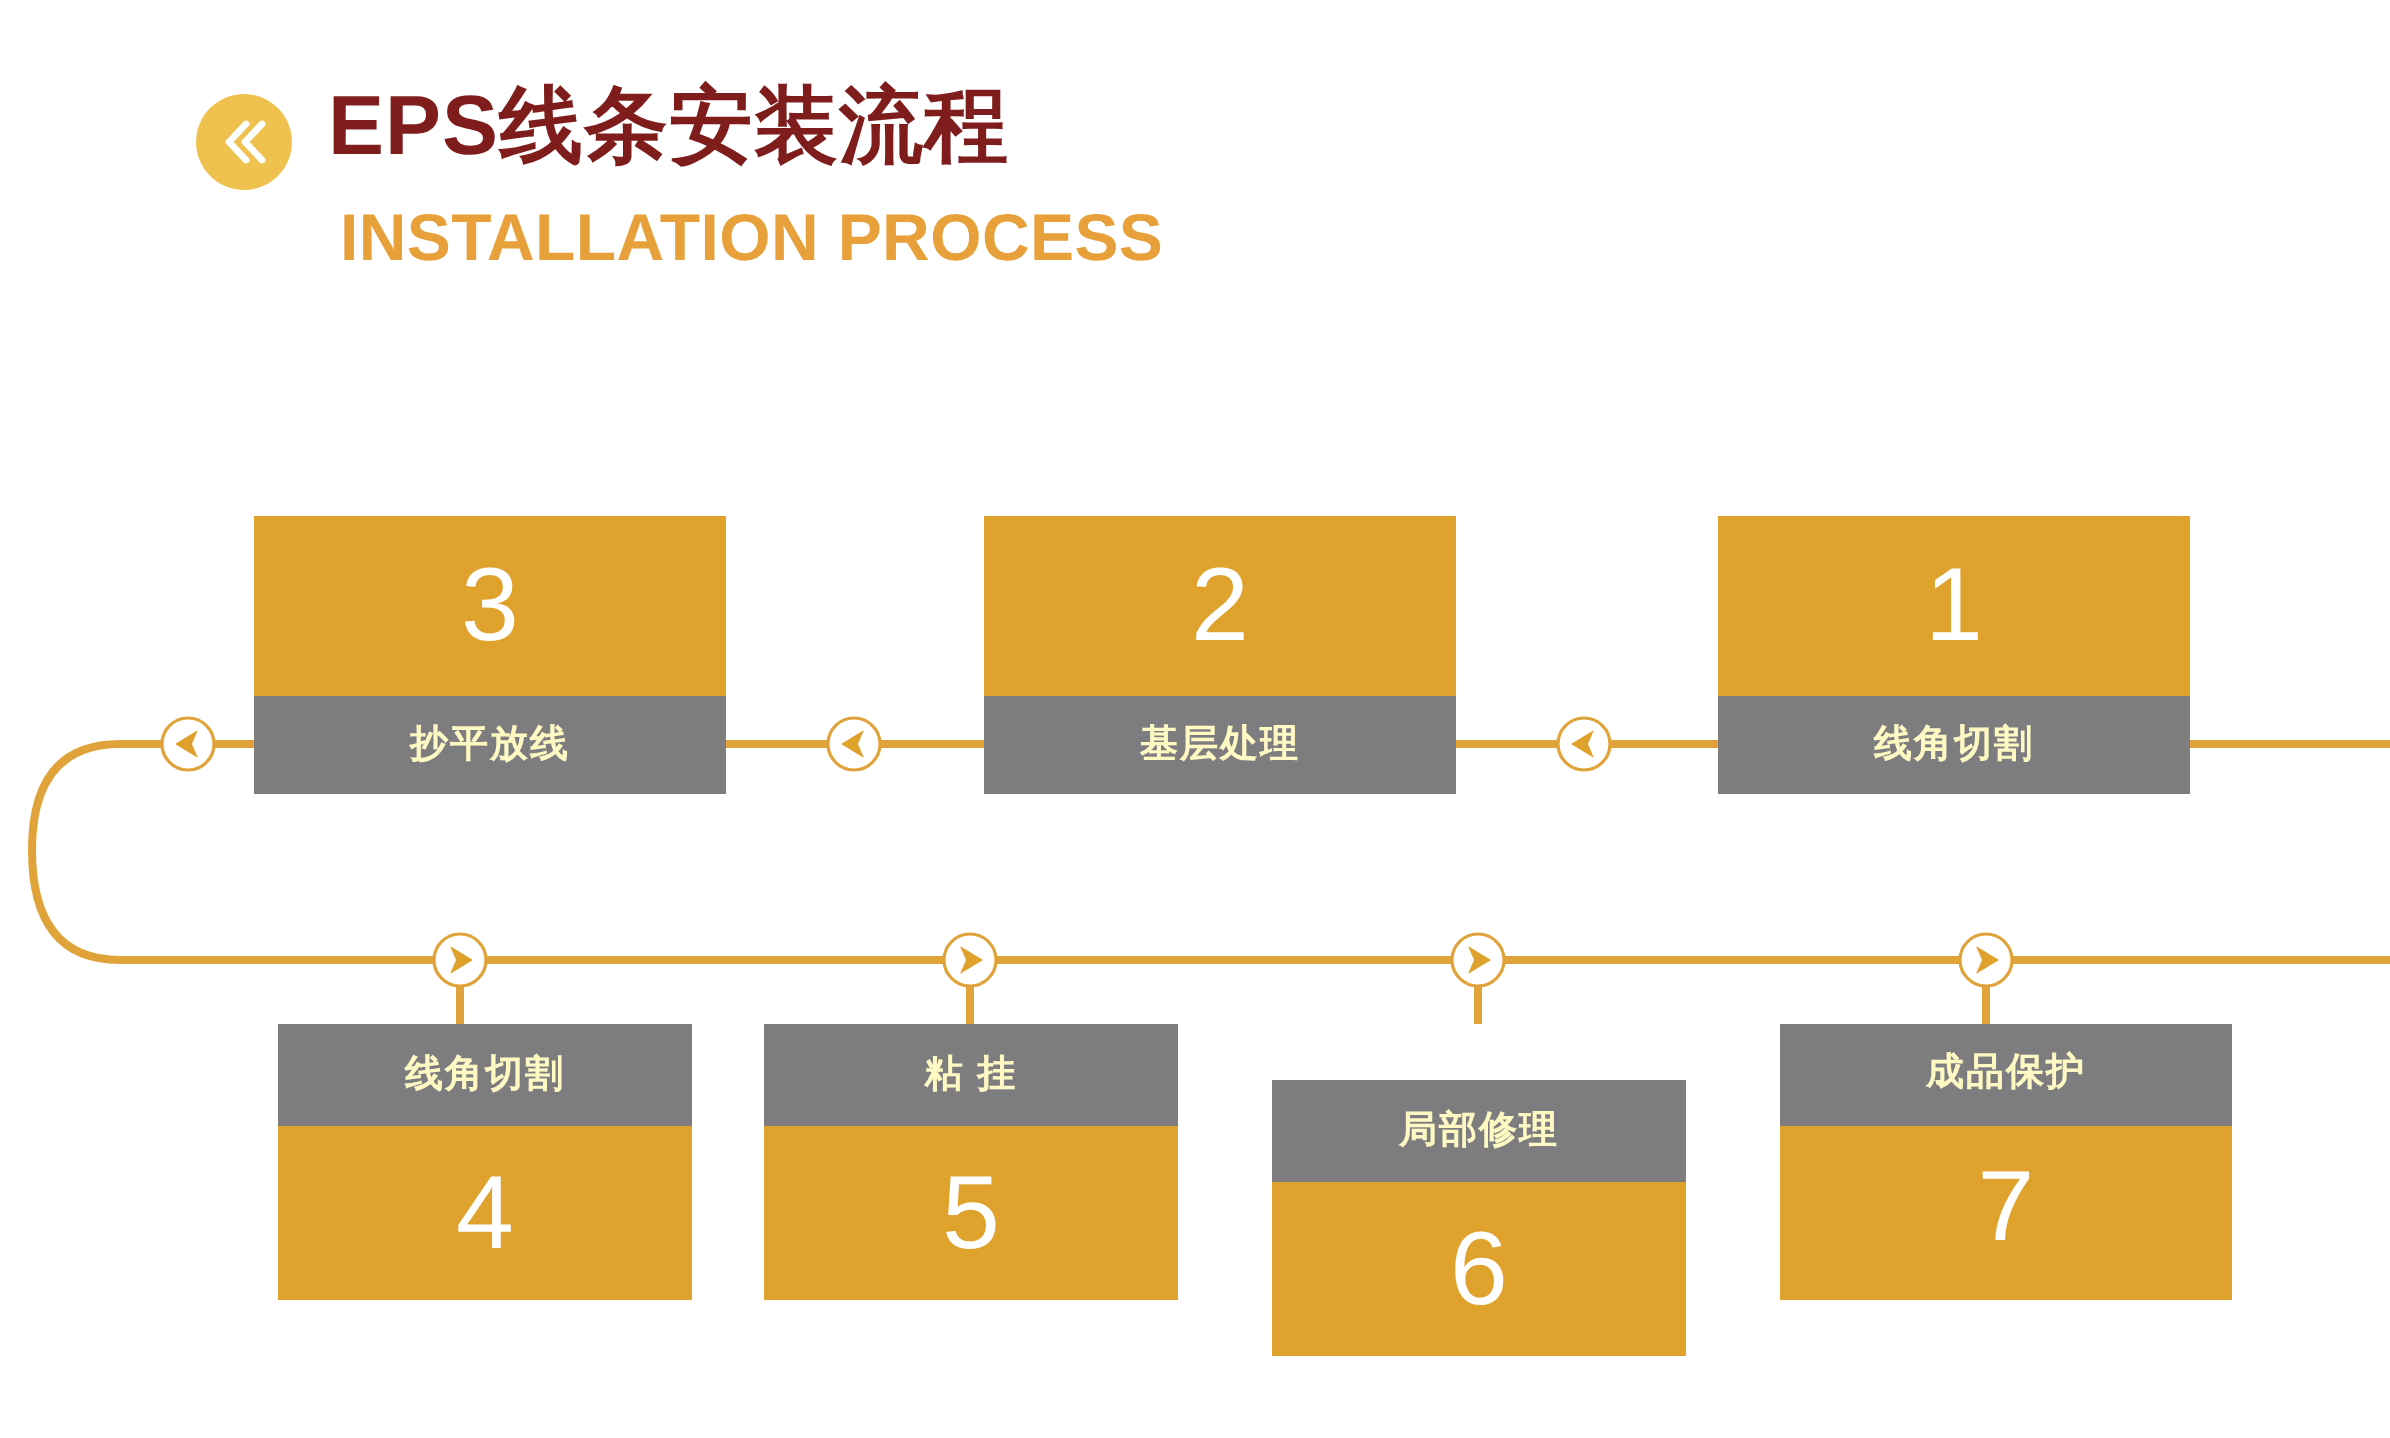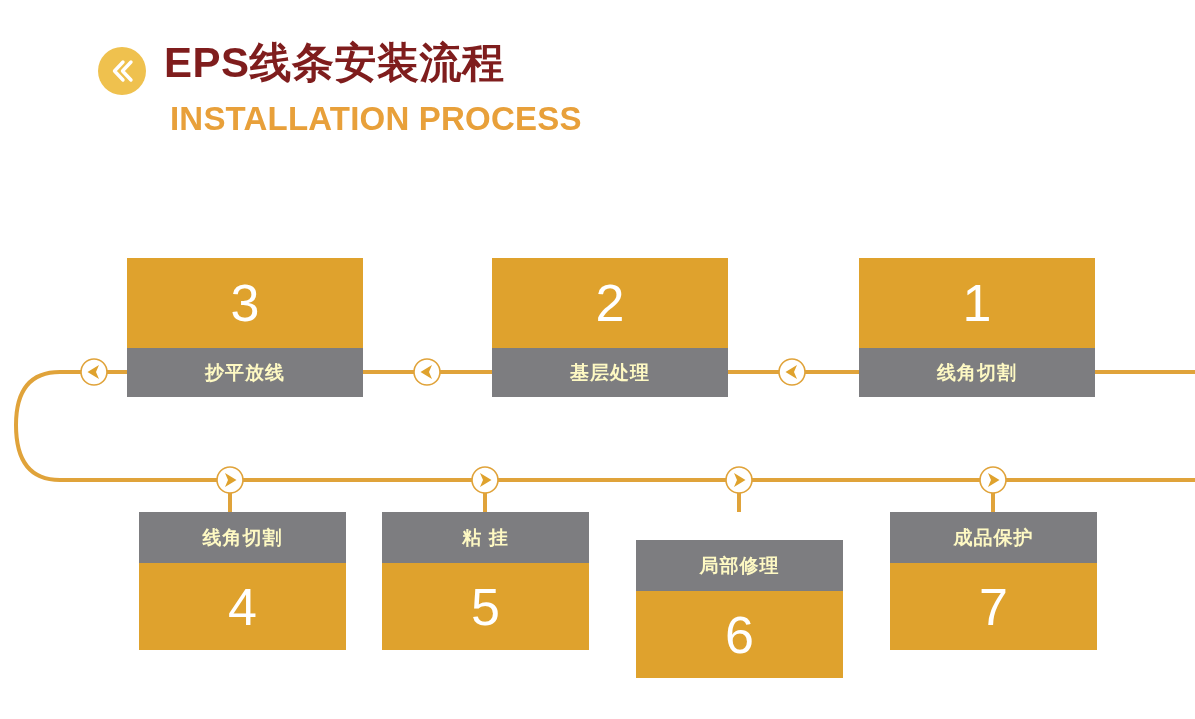--- a/index.html
+++ b/index.html
@@ -189,18 +189,18 @@
   <div class="step-box row-bottom" style="left:382px; top:512px; width:207px;">
     <div class="label-cell">粘 挂</div>
     <div class="num-cell">5</div>
   </div>
 
   <div class="step-box row-bottom" style="left:636px; top:512px; width:207px;margin-top:28px;">
     <div class="label-cell">局部修理</div>
     <div class="num-cell">6</div>
   </div>
 
-  <div class="step-box row-bottom" style="left:890px; top:512px; width:207px;">
+  <div class="step-box row-bottom" style="left:890px; top:512px; width:226px;font-family:Liberation Mono, monospace;">
     <div class="label-cell">成品保护</div>
     <div class="num-cell">7</div>
   </div>
 
 </div>
 
 </body></html>

